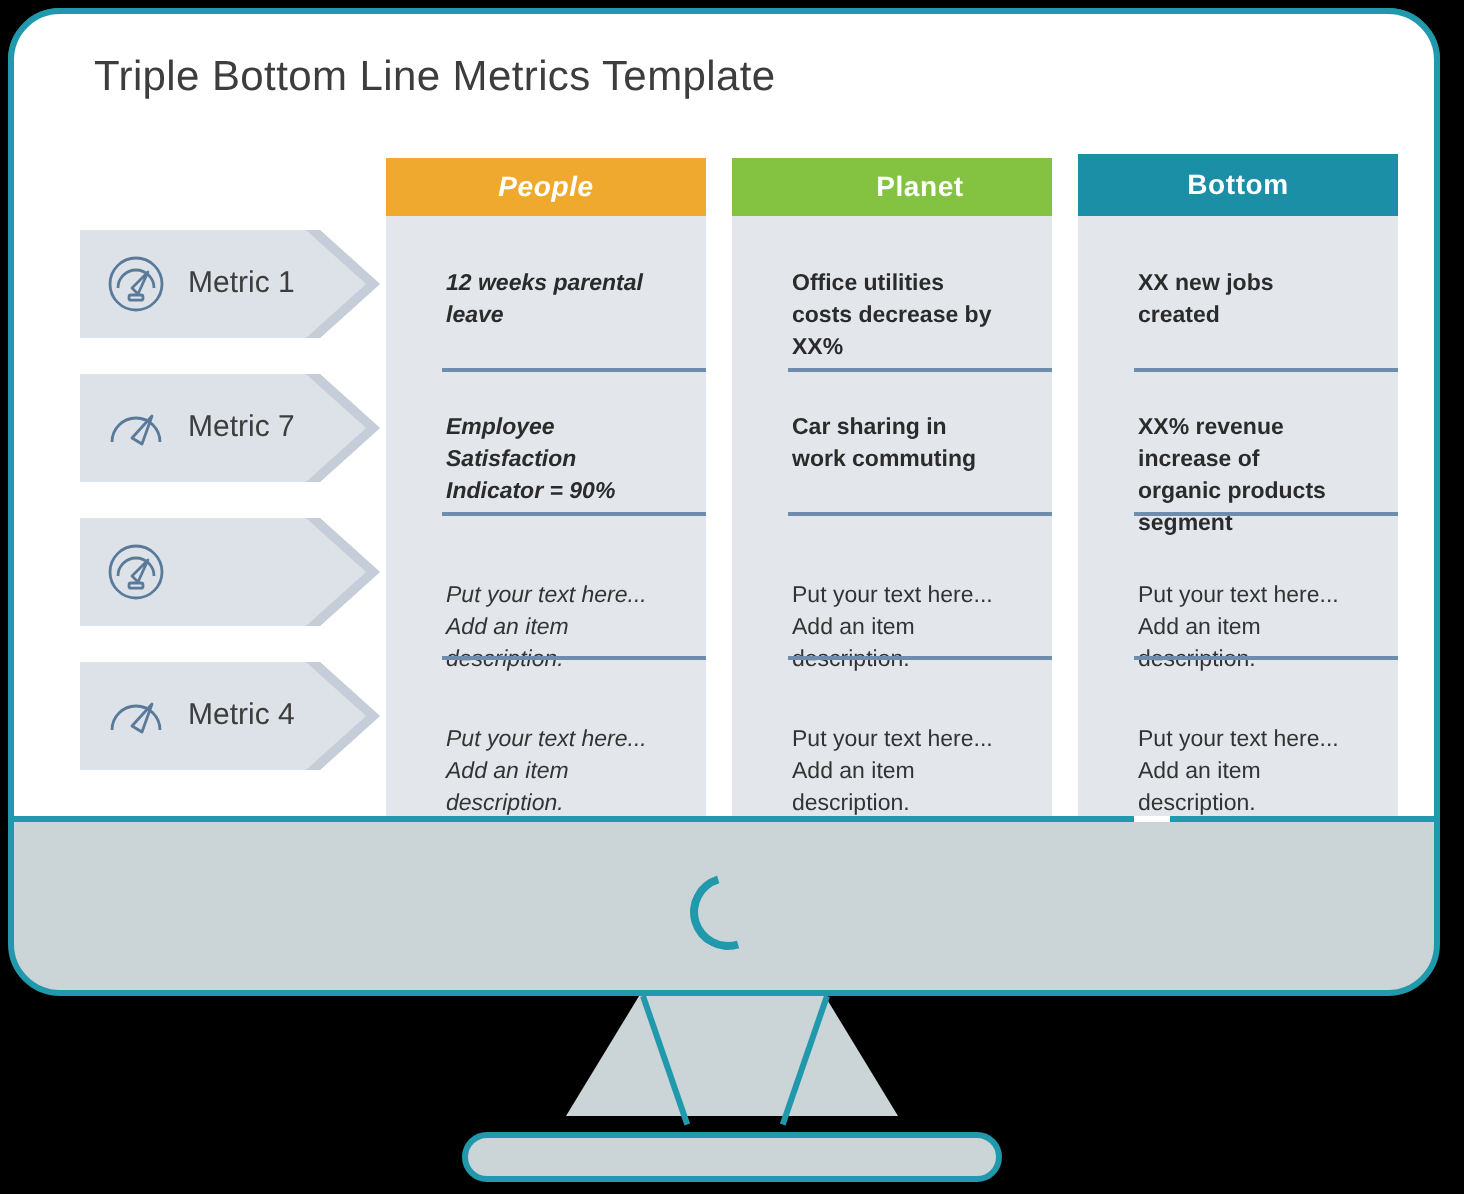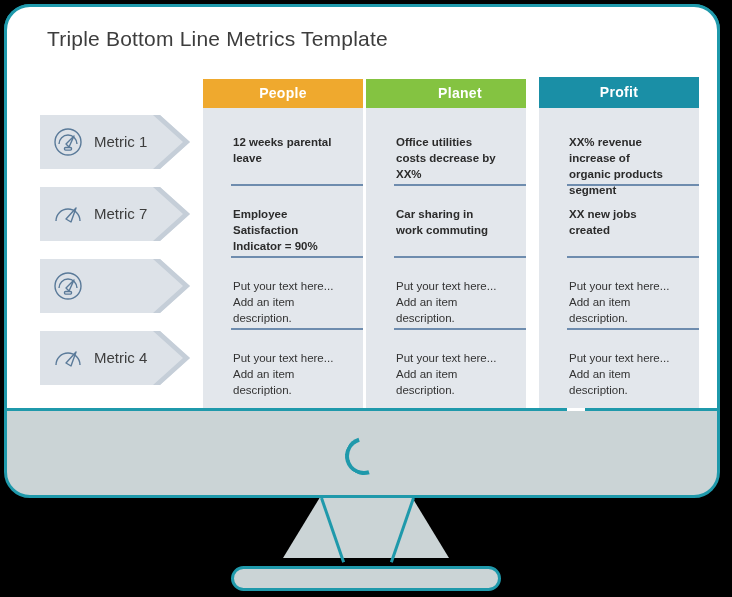--- a/index.html
+++ b/index.html
@@ -77,42 +77,42 @@
     position:absolute;left:12px;top:11px;width:32px;height:32px;
   }
   .metric-label{
     position:absolute;left:54px;top:0;height:43px;line-height:54px;
     font-size:15px;color:#3d3d3d;white-space:nowrap;
   }
 
   
   .cols{position:absolute;left:186px;top:72px;}
   .col{position:absolute;top:0;width:160px;}
-  .col-1{left:10px;}
+  .col-1{left:0;font-style:italic;}
   .col-2{left:173px;}
   .col-3{left:346px;}
 
   .col-head{
     height:29px;line-height:29px;text-align:center;
     color:#ffffff;font-weight:bold;font-size:14px;letter-spacing:.3px;
   }
   .col-body{background:#e3e7ec;padding:14px;}
   .cell{
     position:relative;height:72px;box-sizing:border-box;
     padding:12px 14px 0 16px;
   }
   .cell .sep{
     position:absolute;left:14px;bottom:8px;width:132px;height:2px;background:#6e8cae;
   }
   .cell:last-child .sep{display:none;}
   .cell-text{
     font-size:11.5px;line-height:16px;color:#2b2b2b;
   }
   .cell-text.bold{font-weight:bold;font-size:11.5px;}
-  .cell-text.plain{font-weight:400;color:#333;}
+  .cell-text.plain{font-weight:400;color:#333;margin-top:12px;}
 
   
   .col-3 .col-head{height:31px;line-height:31px;margin-top:-2px;}
 </style>
 </head>
 <body>
 
 <div id="monitor">
 
   <div class="monitor-body"></div>
@@ -226,28 +226,28 @@
             <div class="sep"></div>
           </div>
           <div class="cell">
             <div class="cell-text plain">Put your text here...<br>Add an item description.</div>
 
           </div>
         </div>
       </div>
 
       <div class="col col-3">
-        <div class="col-head" style="background: rgb(26, 143, 166);">Profit</div>
+        <div class="col-head" style="background: rgb(26, 143, 166);">Bottom</div>
         <div class="col-body">
           <div class="cell">
+            <div class="cell-text bold">XX new jobs created</div>
+            <div class="sep"></div>
+          </div>
+          <div class="cell">
             <div class="cell-text bold">XX% revenue increase of organic products segment</div>
-            <div class="sep"></div>
-          </div>
-          <div class="cell">
-            <div class="cell-text bold">XX new jobs created</div>
             <div class="sep"></div>
           </div>
           <div class="cell">
             <div class="cell-text plain">Put your text here...<br>Add an item description.</div>
             <div class="sep"></div>
           </div>
           <div class="cell">
             <div class="cell-text plain">Put your text here...<br>Add an item description.</div>
 
           </div>

